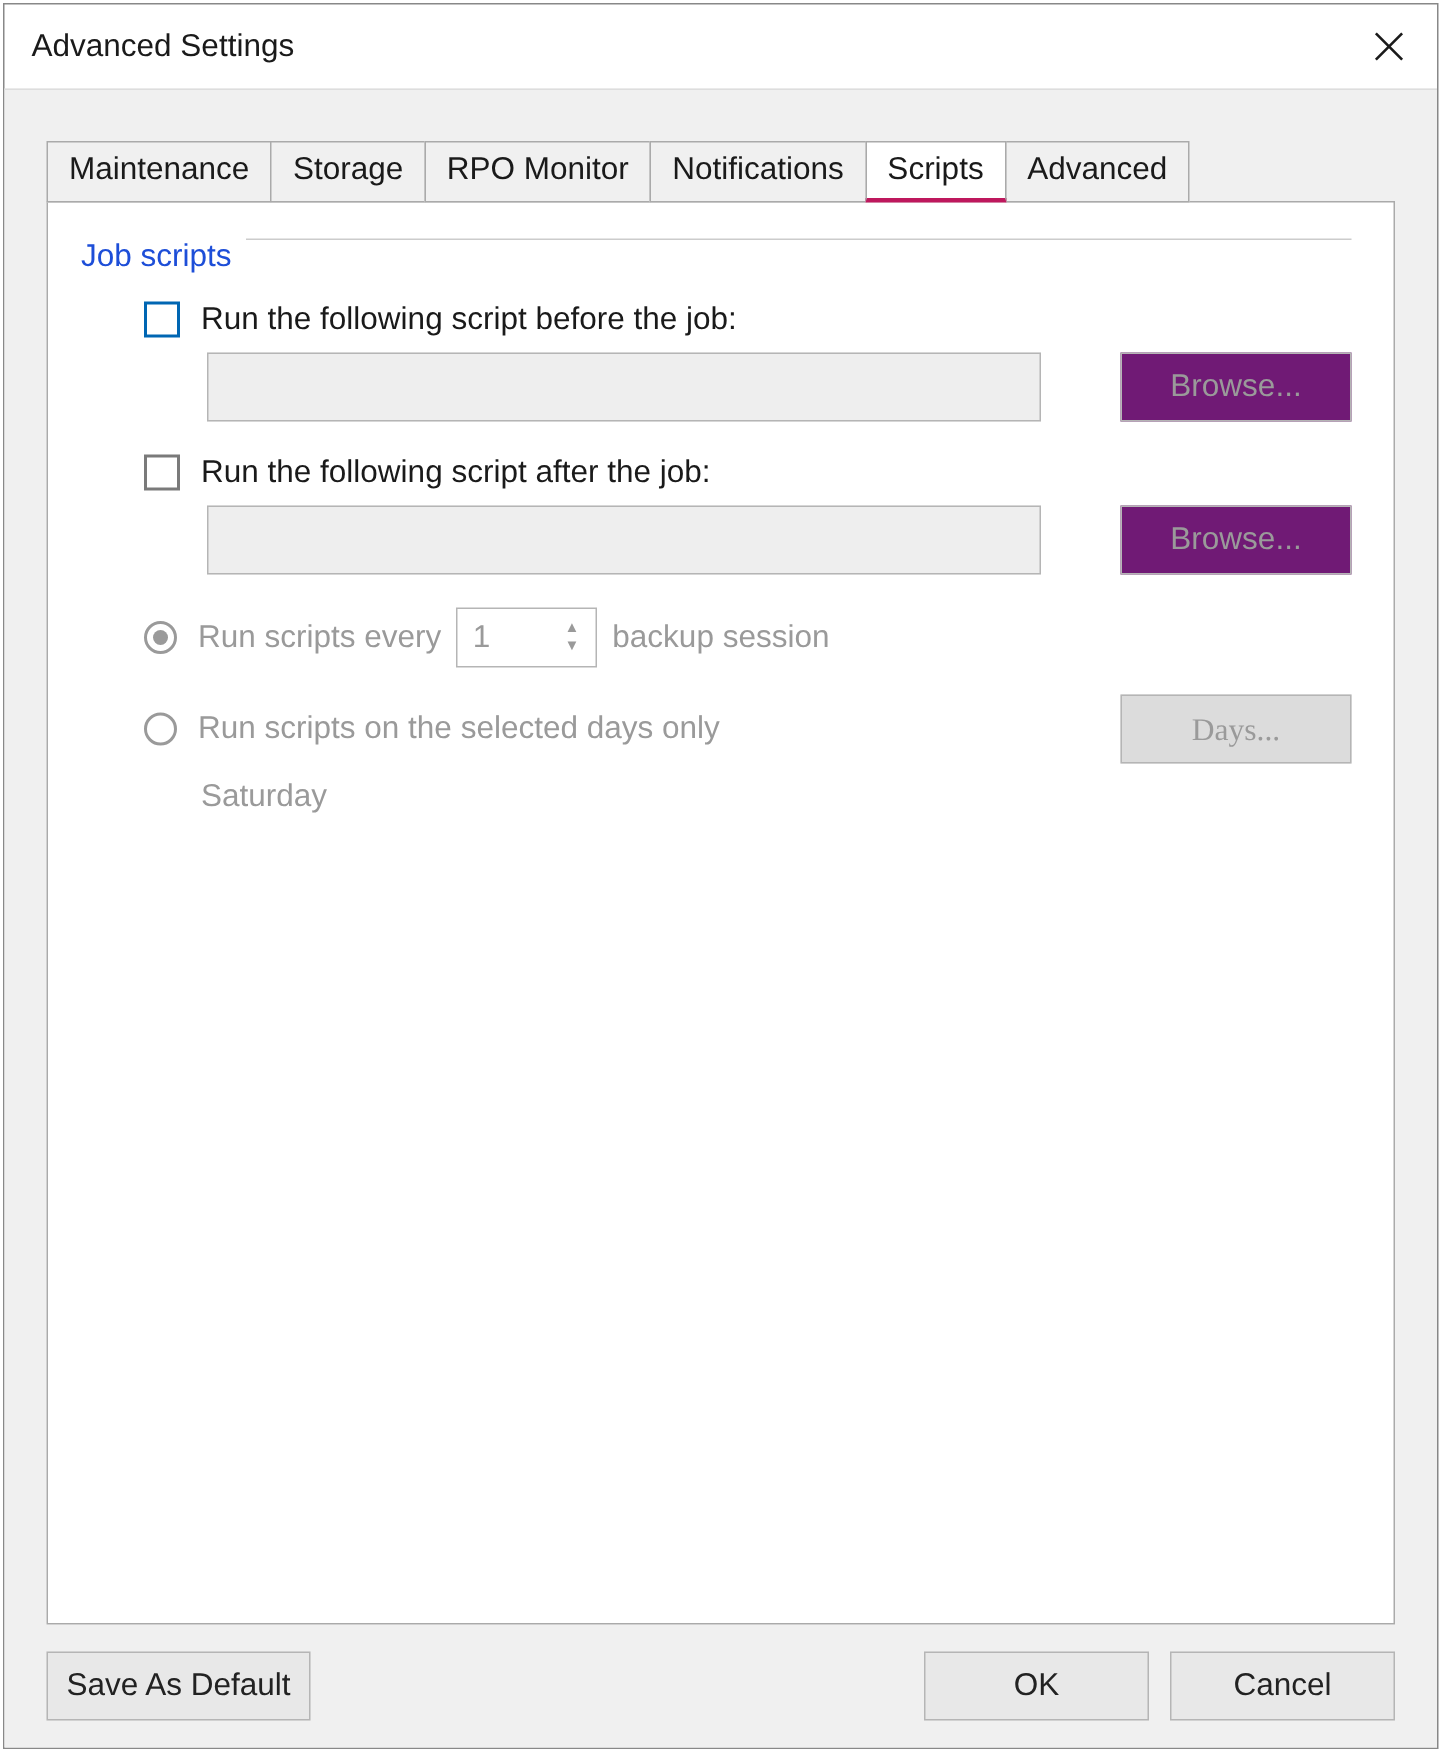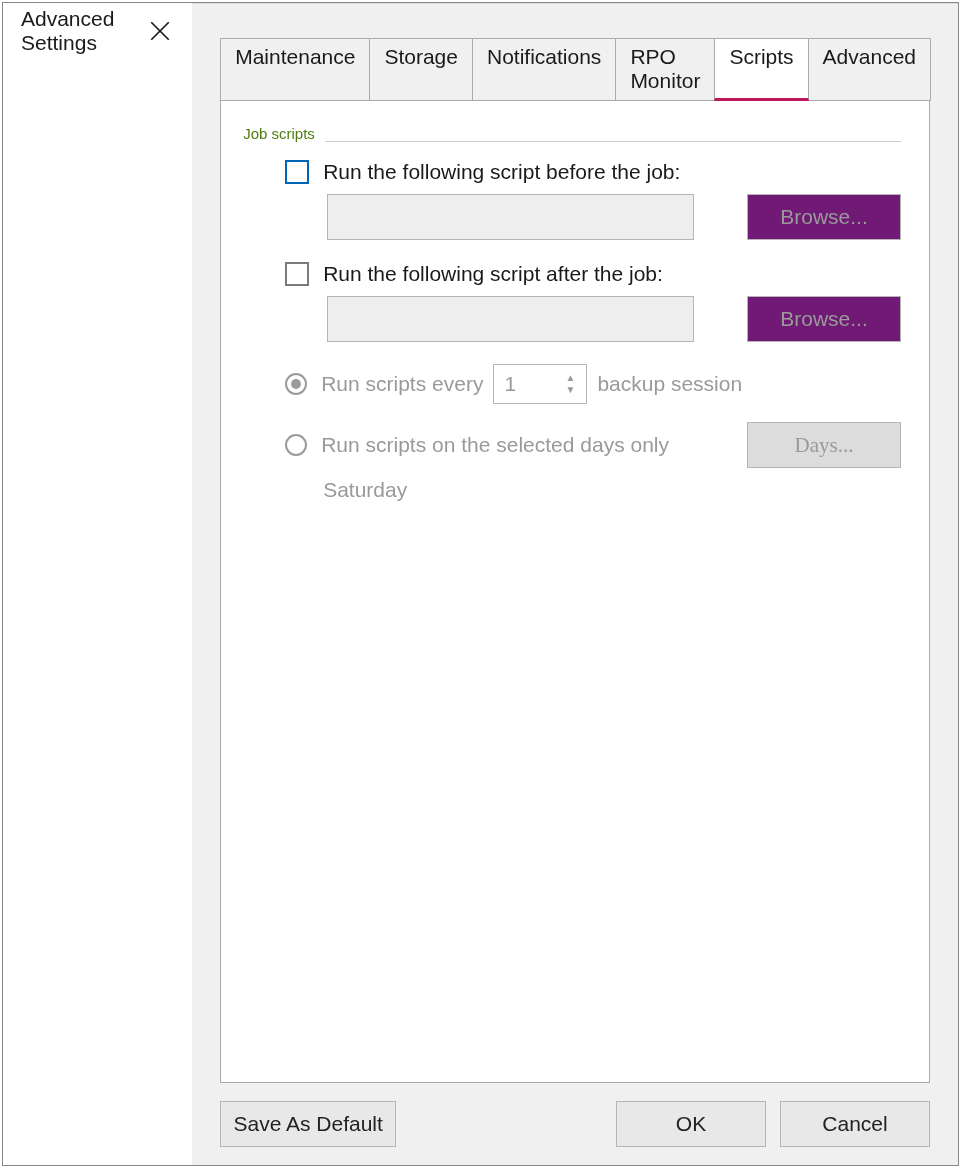--- a/index.html
+++ b/index.html
@@ -10,21 +10,21 @@
     color: #1a1a1a;
     background: #fff;
   }
   .window {
     width: 957px;
     height: 1164px;
     margin: 2px;
     border: 1px solid #888;
     background: #fff;
     display: flex;
-    flex-direction: row;
+    flex-direction: column;
   }
   
   .titlebar {
     height: 56px;
     display:flex;
     align-items:center;
     padding: 0 12px 0 18px;
   }
   .titlebar .title { flex:1; font-size:21px; }
   .close-x {
@@ -72,23 +72,23 @@
     border:1px solid #aaa;
     margin-top:-1px;
     position:relative;
     z-index:1;
     padding: 24px 28px 20px 22px;
   }
 
   
   .group-label {
     display:flex;
-    align-items:flex-end;
-    font-size:15px;
-    color:#4d7c0f;
+    align-items:flex-start;
+    font-size:21px;
+    color:#1d4ed8;
     margin-bottom:18px;
   }
   .group-label span { padding-right:10px; }
   .group-label .line { flex:1; height:1px; background:#ccc; }
 
   .row { display:flex; align-items:center; }
 
   
   .cb {
     width:24px; height:24px;
@@ -223,22 +223,22 @@
         <line x1="15" y1="1" x2="1" y2="15" stroke="#1a1a1a" stroke-width="1.4"></line>
       </svg>
     </div>
   </div>
 
   <div class="client">
 
     <div class="tabrow">
       <div class="tab">Maintenance</div>
       <div class="tab">Storage</div>
+      <div class="tab">RPO Monitor</div>
       <div class="tab">Notifications</div>
-      <div class="tab">RPO Monitor</div>
       <div class="tab active">Scripts</div>
       <div class="tab">Advanced</div>
     </div>
 
     <div class="tabbody">
 
       <div class="group-label">
         <span>Job scripts</span>
         <div class="line"></div>
       </div>

